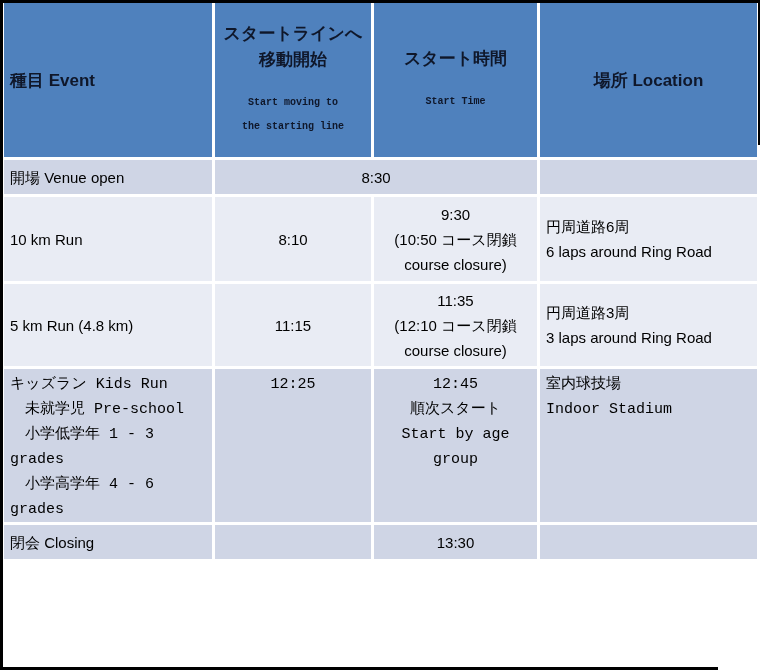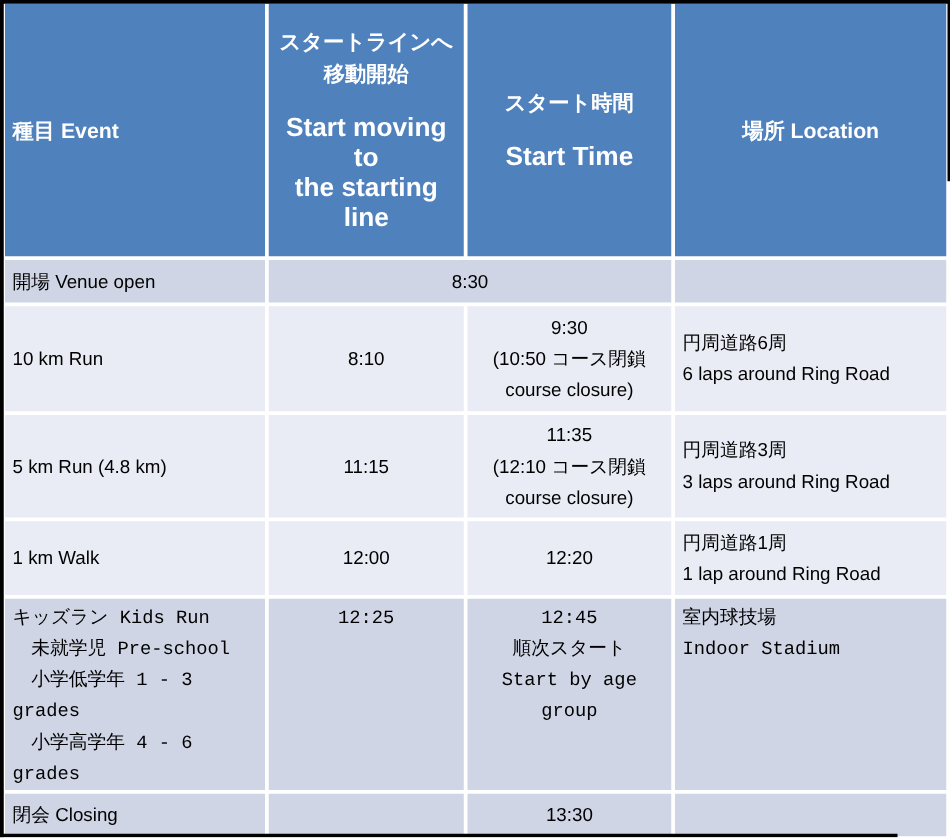--- a/index.html
+++ b/index.html
@@ -35,21 +35,21 @@
 
   th,td{
     margin:0;
     padding:0 6px;
     vertical-align:middle;
     white-space:pre-line;
     overflow:hidden;
   }
   th{
     background:#4f81bd;
-    color:#ffffff;
+    color:#0f172a;
     font-weight:bold;
     text-align:center;
   }
   th.left,td.left{text-align:left;}
   td{
     color:#000000;
     font-size:15px;
     line-height:25px;
     text-align:center;
   }
@@ -61,21 +61,21 @@
   .h-hdr{height:104px;}
   .h-r1{height:34px;}
   .h-r2{height:84px;}
   .h-r3{height:105px;}
   .h-r4{height:82px;}
   .h-r5{height:59px;}
   .h-r6{height:103px;font-family:Liberation Mono, monospace;}
   .h-r7{height:34px;}
 
   .jp{font-size:17px;line-height:26px;}
-  .en{font-size:21px;line-height:24px;}
+  .en{font-size:10px;line-height:24px;font-family:Liberation Mono, monospace;}
   th.single{font-size:17px;}
 </style>
 </head>
 <body>
 
 <div class="page">
   <div class="bar bar-top"></div>
   <div class="bar bar-left"></div>
   <div class="bar bar-right"></div>
   <div class="bar bar-bottom"></div>
@@ -124,27 +124,20 @@
     <tr class="band-l h-r4">
       <td class="left">5 km Run (4.8 km)</td>
       <td>11:15</td>
       <td>11:35
 (12:10 コース閉鎖
 course closure)</td>
       <td class="left">円周道路3周
 3 laps around Ring Road</td>
     </tr>
 
-    <tr class="band-l h-r5">
-      <td class="left">1 km Walk</td>
-      <td>12:00</td>
-      <td>12:20</td>
-      <td class="left">円周道路1周
-1 lap around Ring Road</td>
-    </tr>
 
     <tr class="band-d h-r6 v-top">
       <td class="left">キッズラン Kids Run
 　未就学児 Pre-school
 　小学低学年 1 - 3 grades
 　小学高学年 4 - 6 grades</td>
       <td>12:25</td>
       <td>12:45
 順次スタート
 Start by age group</td>

